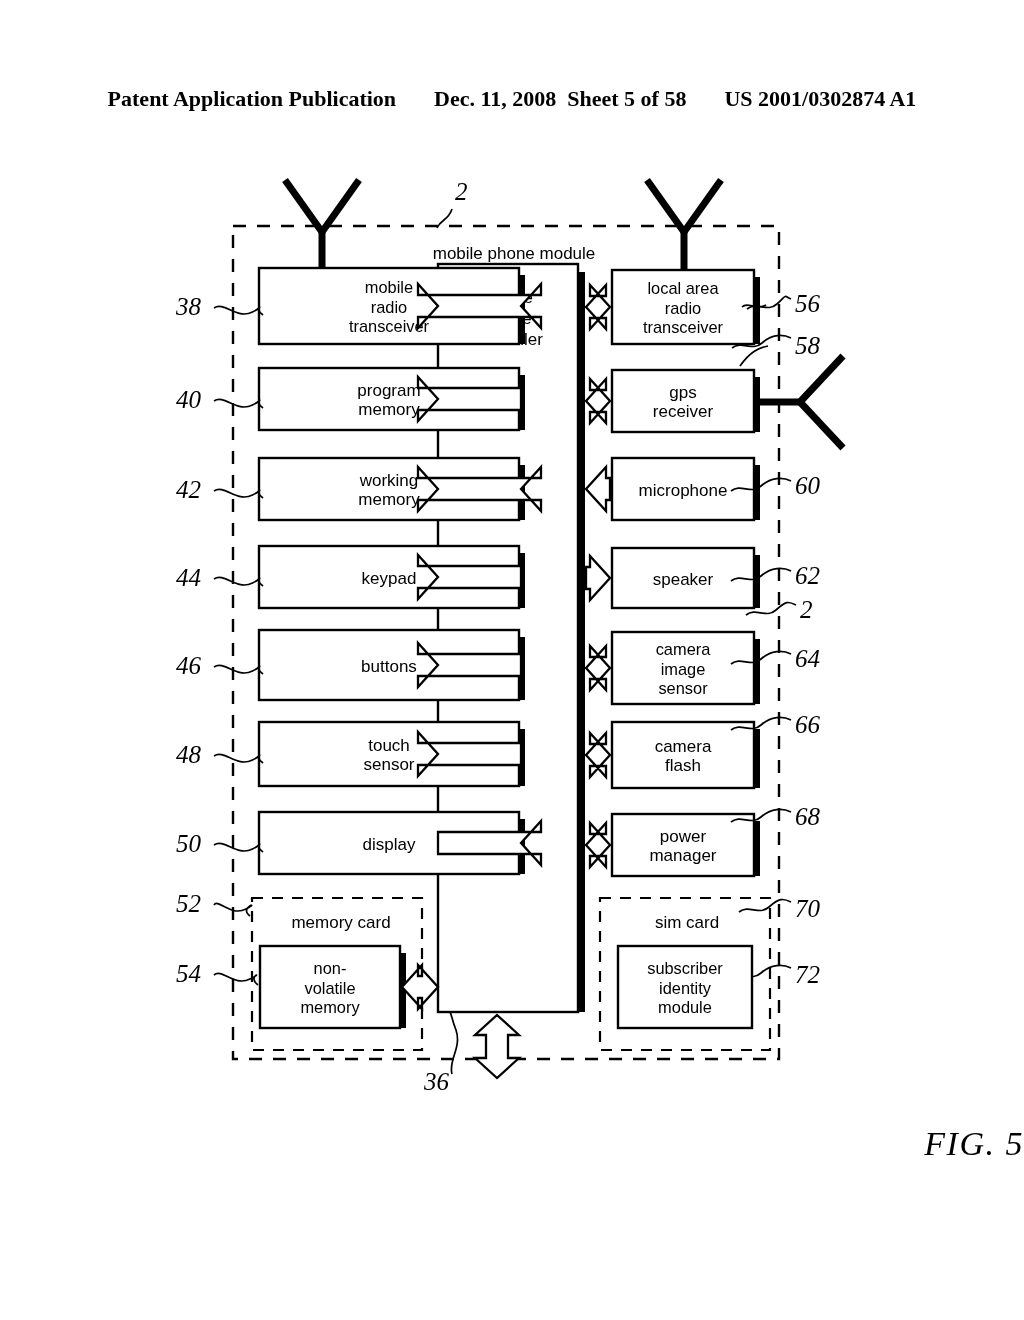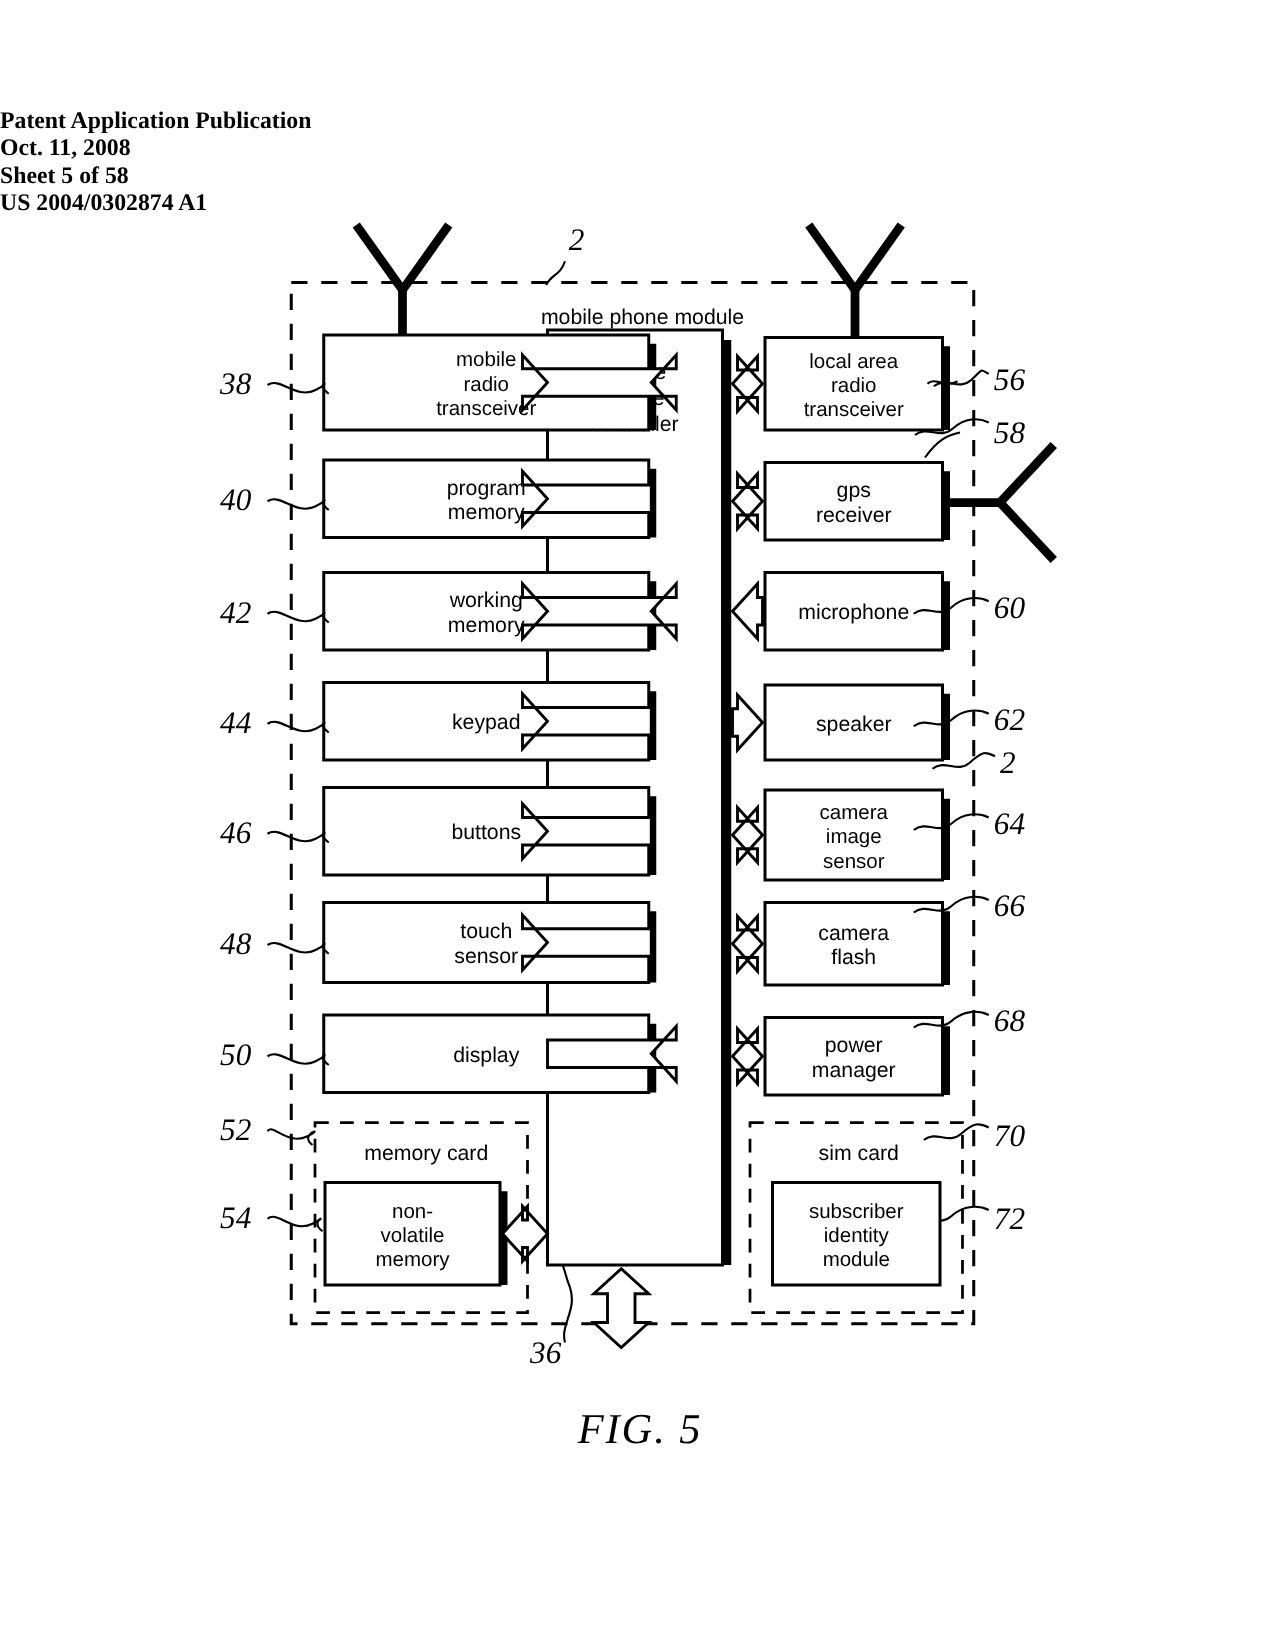--- a/index.html
+++ b/index.html
@@ -1,25 +1,25 @@
 <!DOCTYPE html>
 <html><head>
 <meta charset="utf-8">
 <style>
   html,body{margin:0;padding:0;background:#fff;}
   body{width:1024px;height:1320px;font-family:"Liberation Sans",sans-serif;color:#000;
        position:relative;overflow:hidden;}
   #hdr{position:absolute;left:0;top:86px;width:1024px;display:flex;
-       justify-content:flex-start;align-items:baseline;
-       font-family:"Liberation Serif",serif;font-weight:bold;font-size:19px;flex-direction:column;}
+       justify-content:center;align-items:baseline;
+       font-family:"Liberation Serif",serif;font-weight:bold;font-size:22px;}
   #hdr span{white-space:pre;}
   .h-gap1{display:inline-block;width:38px;}
   .h-gap2{display:inline-block;width:11px;}
   .h-gap3{display:inline-block;width:38px;}
-  #fig{position:absolute;left:0;top:1125px;width:1024px;text-align:center;
+  #fig{position:absolute;left:0;top:1125px;width:1024px;text-align:right;
        font-family:"Liberation Serif",serif;font-style:italic;font-size:34px;
        letter-spacing:1.5px;}
   svg{position:absolute;left:0;top:0;}
   .bx{fill:#fff;stroke:#000;stroke-width:2.4;}
   .shadow{fill:#000;}
   .blab{font-family:"Liberation Sans",sans-serif;font-size:17px;text-anchor:middle;fill:#000;}
   .blab.sm{font-size:16.4px;}
   .grp{font-family:"Liberation Sans",sans-serif;font-size:17px;text-anchor:middle;fill:#000;}
   .ref{font-family:"Liberation Serif",serif;font-style:italic;font-size:25px;fill:#000;}
   .dash{fill:none;stroke:#000;stroke-width:2.4;stroke-dasharray:13 11;}
@@ -27,25 +27,25 @@
   .lead{fill:none;stroke:#000;stroke-width:1.7;}
   .ant{fill:none;stroke:#000;stroke-width:7;stroke-linecap:butt;}
   .arw{fill:#fff;stroke:#000;stroke-width:2.3;stroke-linejoin:miter;}
 </style>
 </head>
 <body>
 
 <div id="hdr">
   <span>Patent Application Publication</span>
   <span class="h-gap1"></span>
-  <span>Oct. 11, 2008</span>
+  <span>Dec. 11, 2008</span>
   <span class="h-gap2"></span>
   <span>Sheet 5 of 58</span>
   <span class="h-gap3"></span>
-  <span>US 2004/0302874 A1</span>
+  <span>US 2001/0302874 A1</span>
 </div>
 
 <svg id="diagram" width="1024" height="1320">
     <rect x="233" y="226" width="546" height="833" class="dash"></rect>
     <text x="514" y="259" class="grp">mobile phone module</text>
     <text x="455" y="200" class="ref">2</text>
     <path d="M452,209 C448,221 441,219 437,228" class="lead"></path>
     <g>
       <path d="M322,268 L322,232" class="ant"></path>
       <path d="M322,232 L285,180" class="ant"></path>

